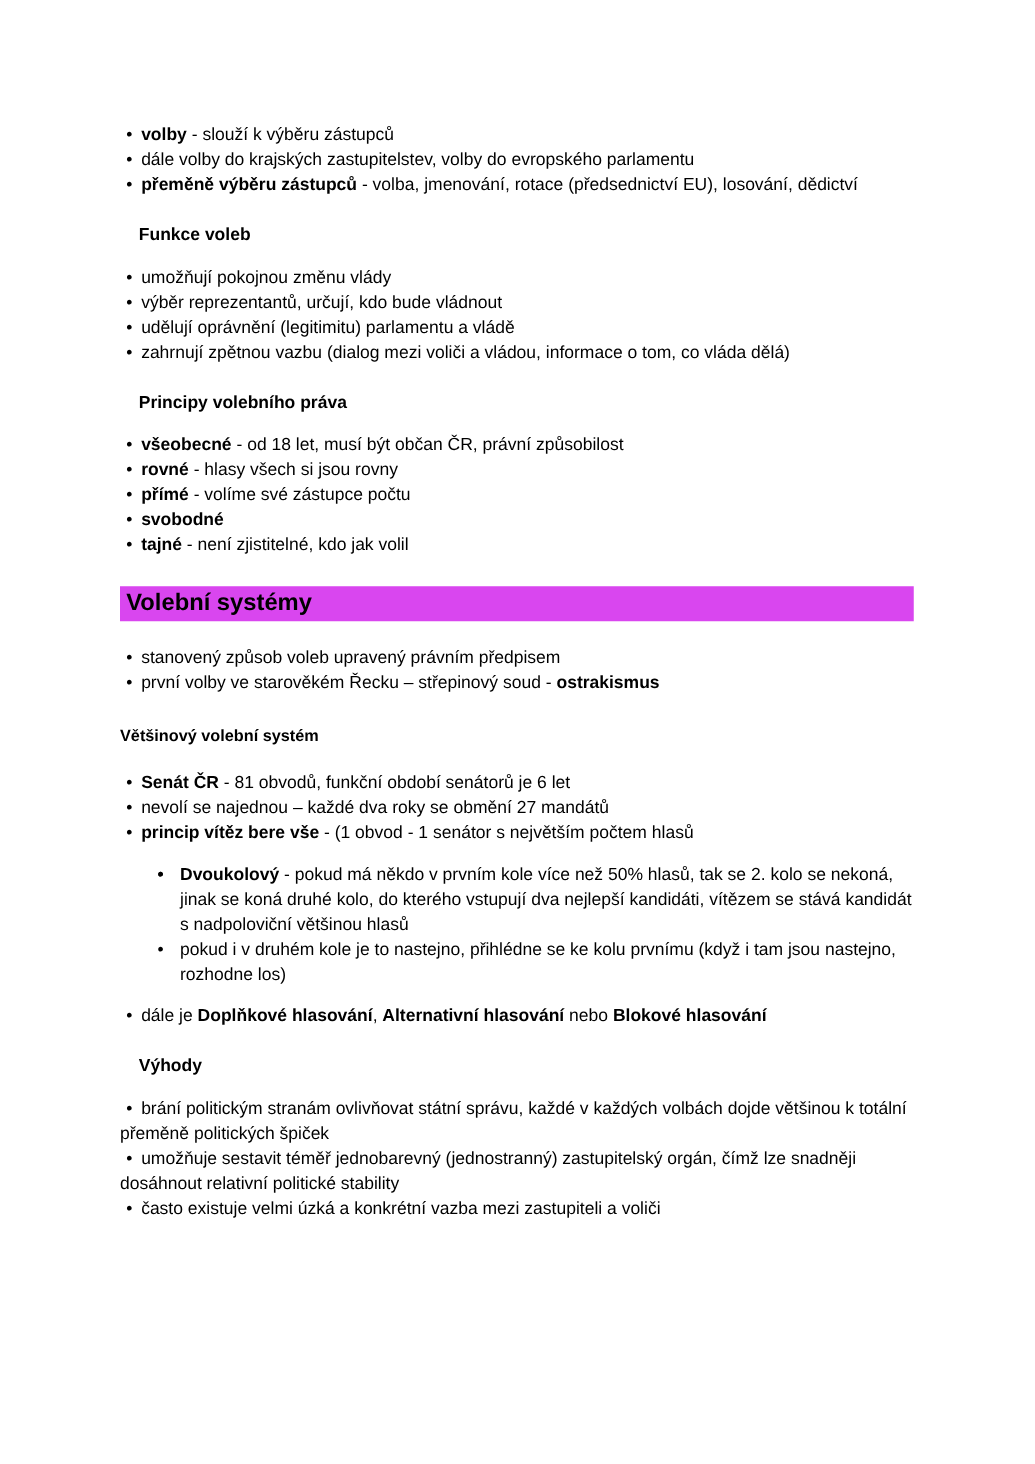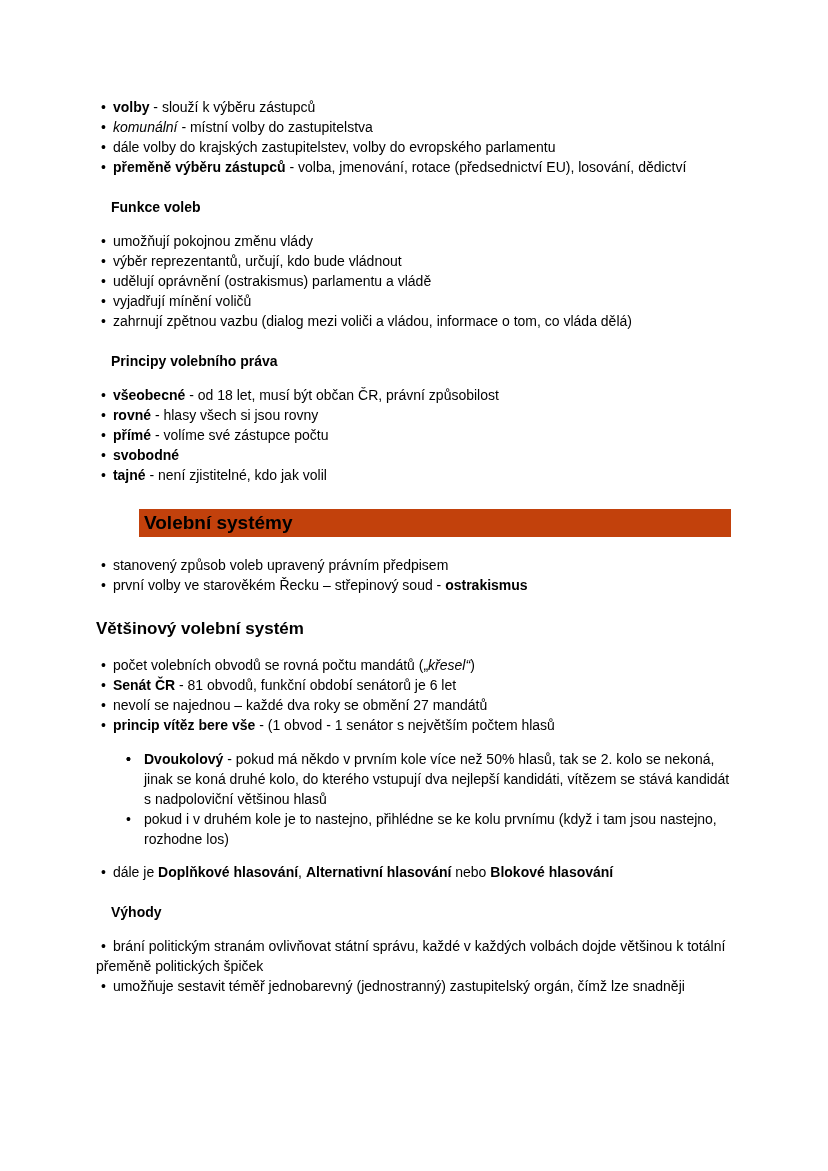--- a/index.html
+++ b/index.html
@@ -21,58 +21,55 @@
 
   .list { margin: 0 0 13px 0; }
   .l1 .li { margin: 0; }
   .l1 .bullet { margin: 0 7px 0 5px; }
 
   .l2 { margin: 14px 0 13px 0; }
   .l2 .li { position: relative; margin-left: 26px; padding-left: 22px; }
   .l2 .bullet { position: absolute; left: 4px; top: 0; margin: 0; }
 
   .h3 { font-weight: bold; font-size: 14px; margin: 20px 0 14px 0; padding-left: 15px; }
-  .h2 { font-weight: bold; font-size: 17px; line-height: 22px; margin: 23px 0 15px 0; }
+  .h2 { font-weight: bold; font-size: 13px; line-height: 22px; margin: 23px 0 15px 0; }
   .h1 { font-weight: bold; font-size: 19px; line-height: 24px; margin: 24px 0 18px 0; padding: 2px 5px; }
 </style>
 </head>
 <body>
 
 <div class="page">
   <div class="doc">
       <div class="list l1">
         <div class="li"><span class="bullet">•</span><span class="txt"><span class="b">volby</span><span> - slouží k výběru zástupců</span></span></div>
-        <div class="li"><span class="bullet">•</span><span class="txt"><span class="i">komunální</span><span> - místní volby do zastupitelstva</span></span></div>
         <div class="li"><span class="bullet">•</span><span class="txt"><span>dále volby do krajských zastupitelstev, volby do evropského parlamentu</span></span></div>
         <div class="li"><span class="bullet">•</span><span class="txt"><span class="b">přeměně výběru zástupců</span><span> - volba, jmenování, rotace (předsednictví EU), losování, dědictví</span></span></div>
       </div>
       <div class="h3">Funkce voleb</div>
       <div class="list l1">
         <div class="li"><span class="bullet">•</span><span class="txt"><span>umožňují pokojnou změnu vlády</span></span></div>
         <div class="li"><span class="bullet">•</span><span class="txt"><span>výběr reprezentantů, určují, kdo bude vládnout</span></span></div>
-        <div class="li"><span class="bullet">•</span><span class="txt"><span>udělují oprávnění (ostrakismus) parlamentu a vládě</span></span></div>
-        <div class="li"><span class="bullet">•</span><span class="txt"><span>vyjadřují mínění voličů</span></span></div>
+        <div class="li"><span class="bullet">•</span><span class="txt"><span>udělují oprávnění (legitimitu) parlamentu a vládě</span></span></div>
         <div class="li"><span class="bullet">•</span><span class="txt"><span>zahrnují zpětnou vazbu (dialog mezi voliči a vládou, informace o tom, co vláda dělá)</span></span></div>
       </div>
       <div class="h3">Principy volebního práva</div>
       <div class="list l1">
         <div class="li"><span class="bullet">•</span><span class="txt"><span class="b">všeobecné</span><span> - od 18 let, musí být občan ČR, právní způsobilost</span></span></div>
         <div class="li"><span class="bullet">•</span><span class="txt"><span class="b">rovné</span><span> - hlasy všech si jsou rovny</span></span></div>
         <div class="li"><span class="bullet">•</span><span class="txt"><span class="b">přímé</span><span> - volíme své zástupce počtu</span></span></div>
         <div class="li"><span class="bullet">•</span><span class="txt"><span class="b">svobodné</span></span></div>
         <div class="li"><span class="bullet">•</span><span class="txt"><span class="b">tajné</span><span> - není zjistitelné, kdo jak volil</span></span></div>
       </div>
-      <div class="h1" style="background: #c2410c; margin-left: 43px;">Volební systémy</div>
+      <div class="h1" style="background: #d946ef;">Volební systémy</div>
       <div class="list l1">
         <div class="li"><span class="bullet">•</span><span class="txt"><span>stanovený způsob voleb upravený právním předpisem</span></span></div>
         <div class="li"><span class="bullet">•</span><span class="txt"><span>první volby ve starověkém Řecku – střepinový soud - </span><span class="b">ostrakismus</span></span></div>
       </div>
       <div class="h2">Většinový volební systém</div>
       <div class="list l1">
-        <div class="li"><span class="bullet">•</span><span class="txt"><span>počet volebních obvodů se rovná počtu mandátů („</span><span class="i">křesel“</span><span>)</span></span></div>
         <div class="li"><span class="bullet">•</span><span class="txt"><span class="b">Senát ČR</span><span> - 81 obvodů, funkční období senátorů je 6 let</span></span></div>
         <div class="li"><span class="bullet">•</span><span class="txt"><span>nevolí se najednou – každé dva roky se obmění 27 mandátů</span></span></div>
         <div class="li"><span class="bullet">•</span><span class="txt"><span class="b">princip vítěz bere vše</span><span> - (1 obvod - 1 senátor s největším počtem hlasů</span></span></div>
       </div>
       <div class="list l2">
         <div class="li"><span class="bullet">•</span></div>
         <div class="li"><span class="bullet">•</span><span class="txt"><span class="b">Dvoukolový</span><span> - pokud má někdo v prvním kole více než 50% hlasů, tak se 2. kolo se nekoná, jinak se koná druhé kolo, do kterého vstupují dva nejlepší kandidáti, vítězem se stává kandidát s nadpoloviční většinou hlasů</span></span></div>
         <div class="li"><span class="bullet">•</span><span class="txt"><span>pokud i v druhém kole je to nastejno, přihlédne se ke kolu prvnímu (když i tam jsou nastejno, rozhodne los)</span></span></div>
       </div>
       <div class="list l1">

